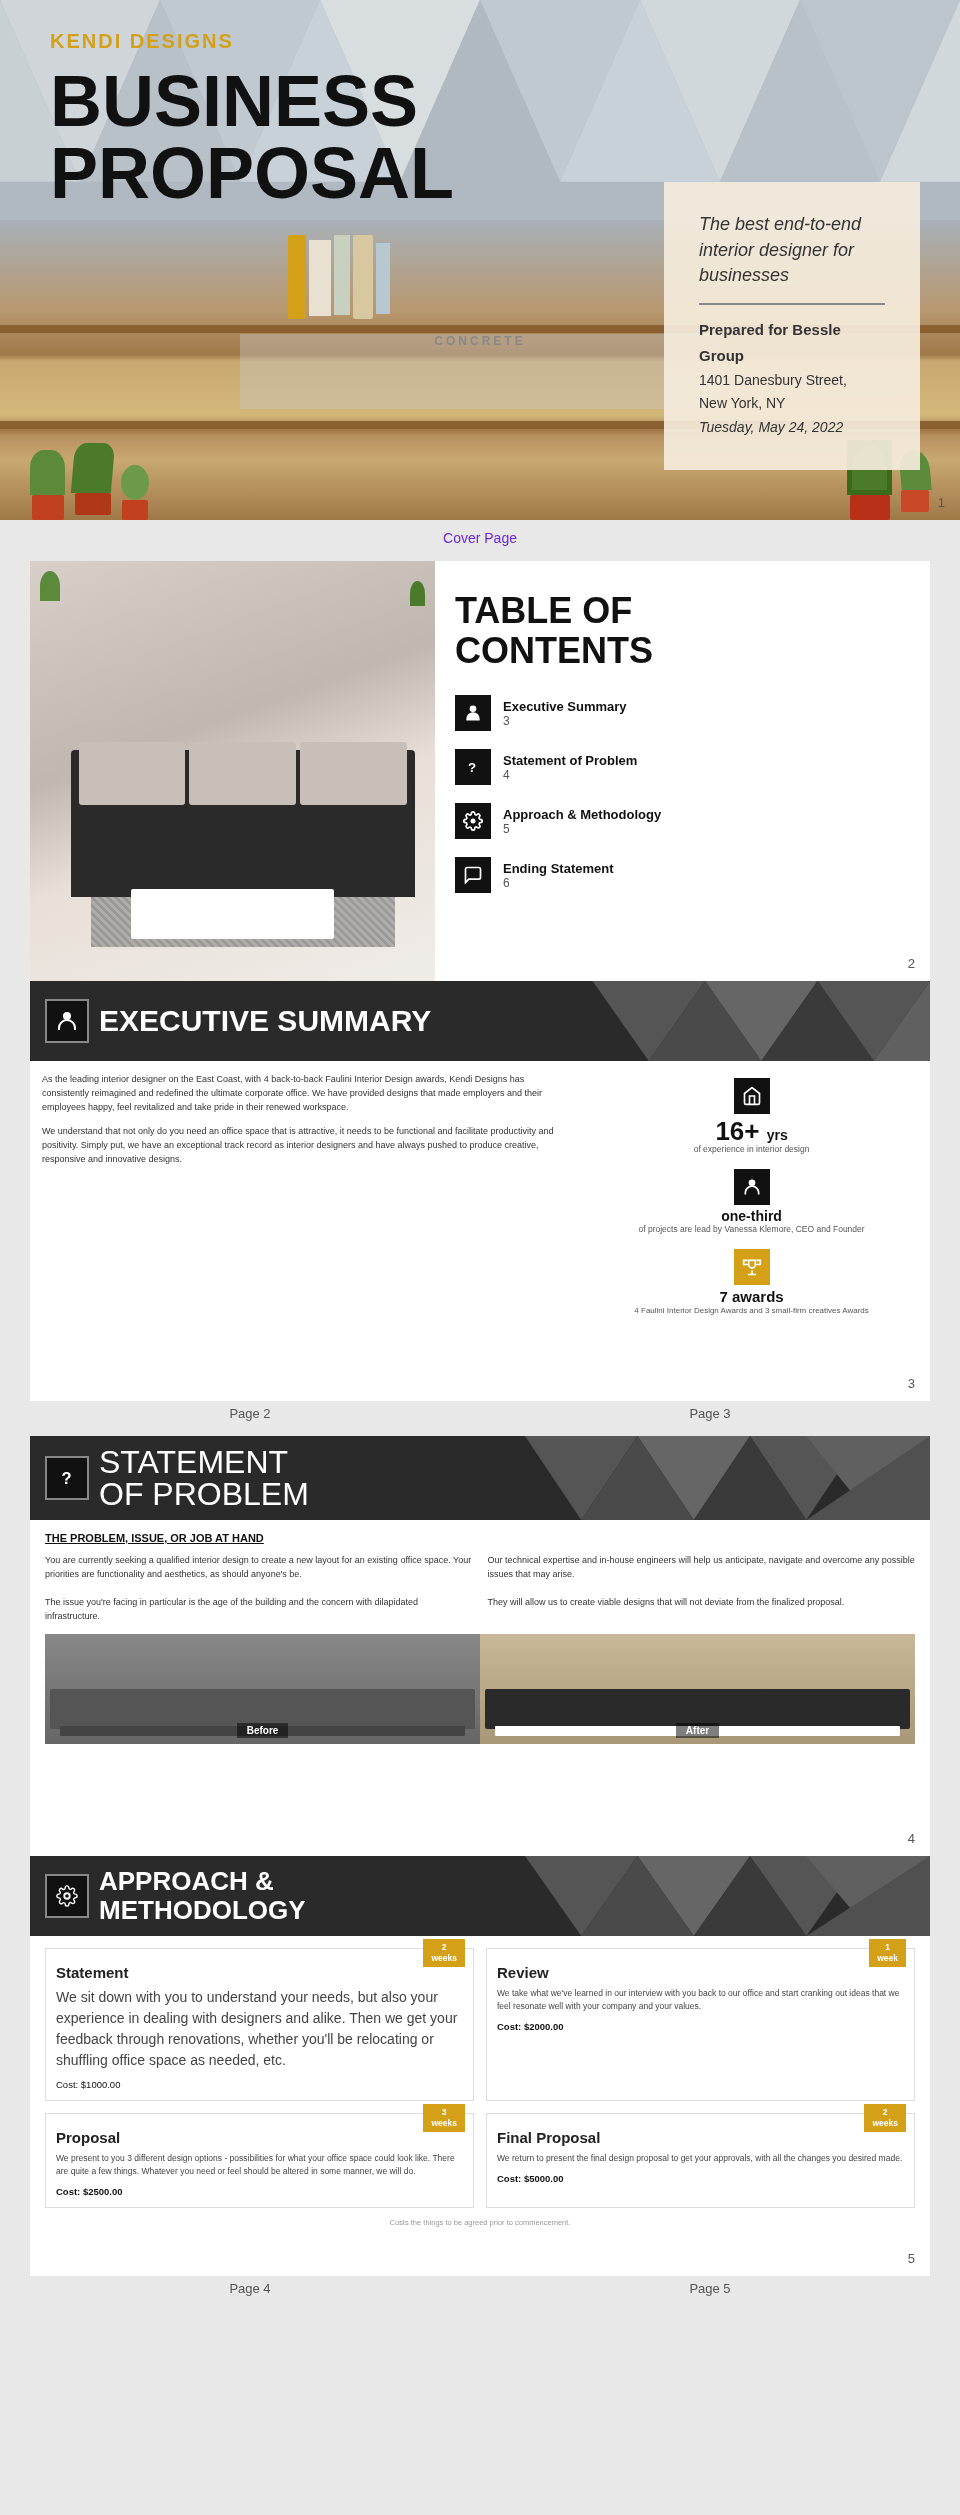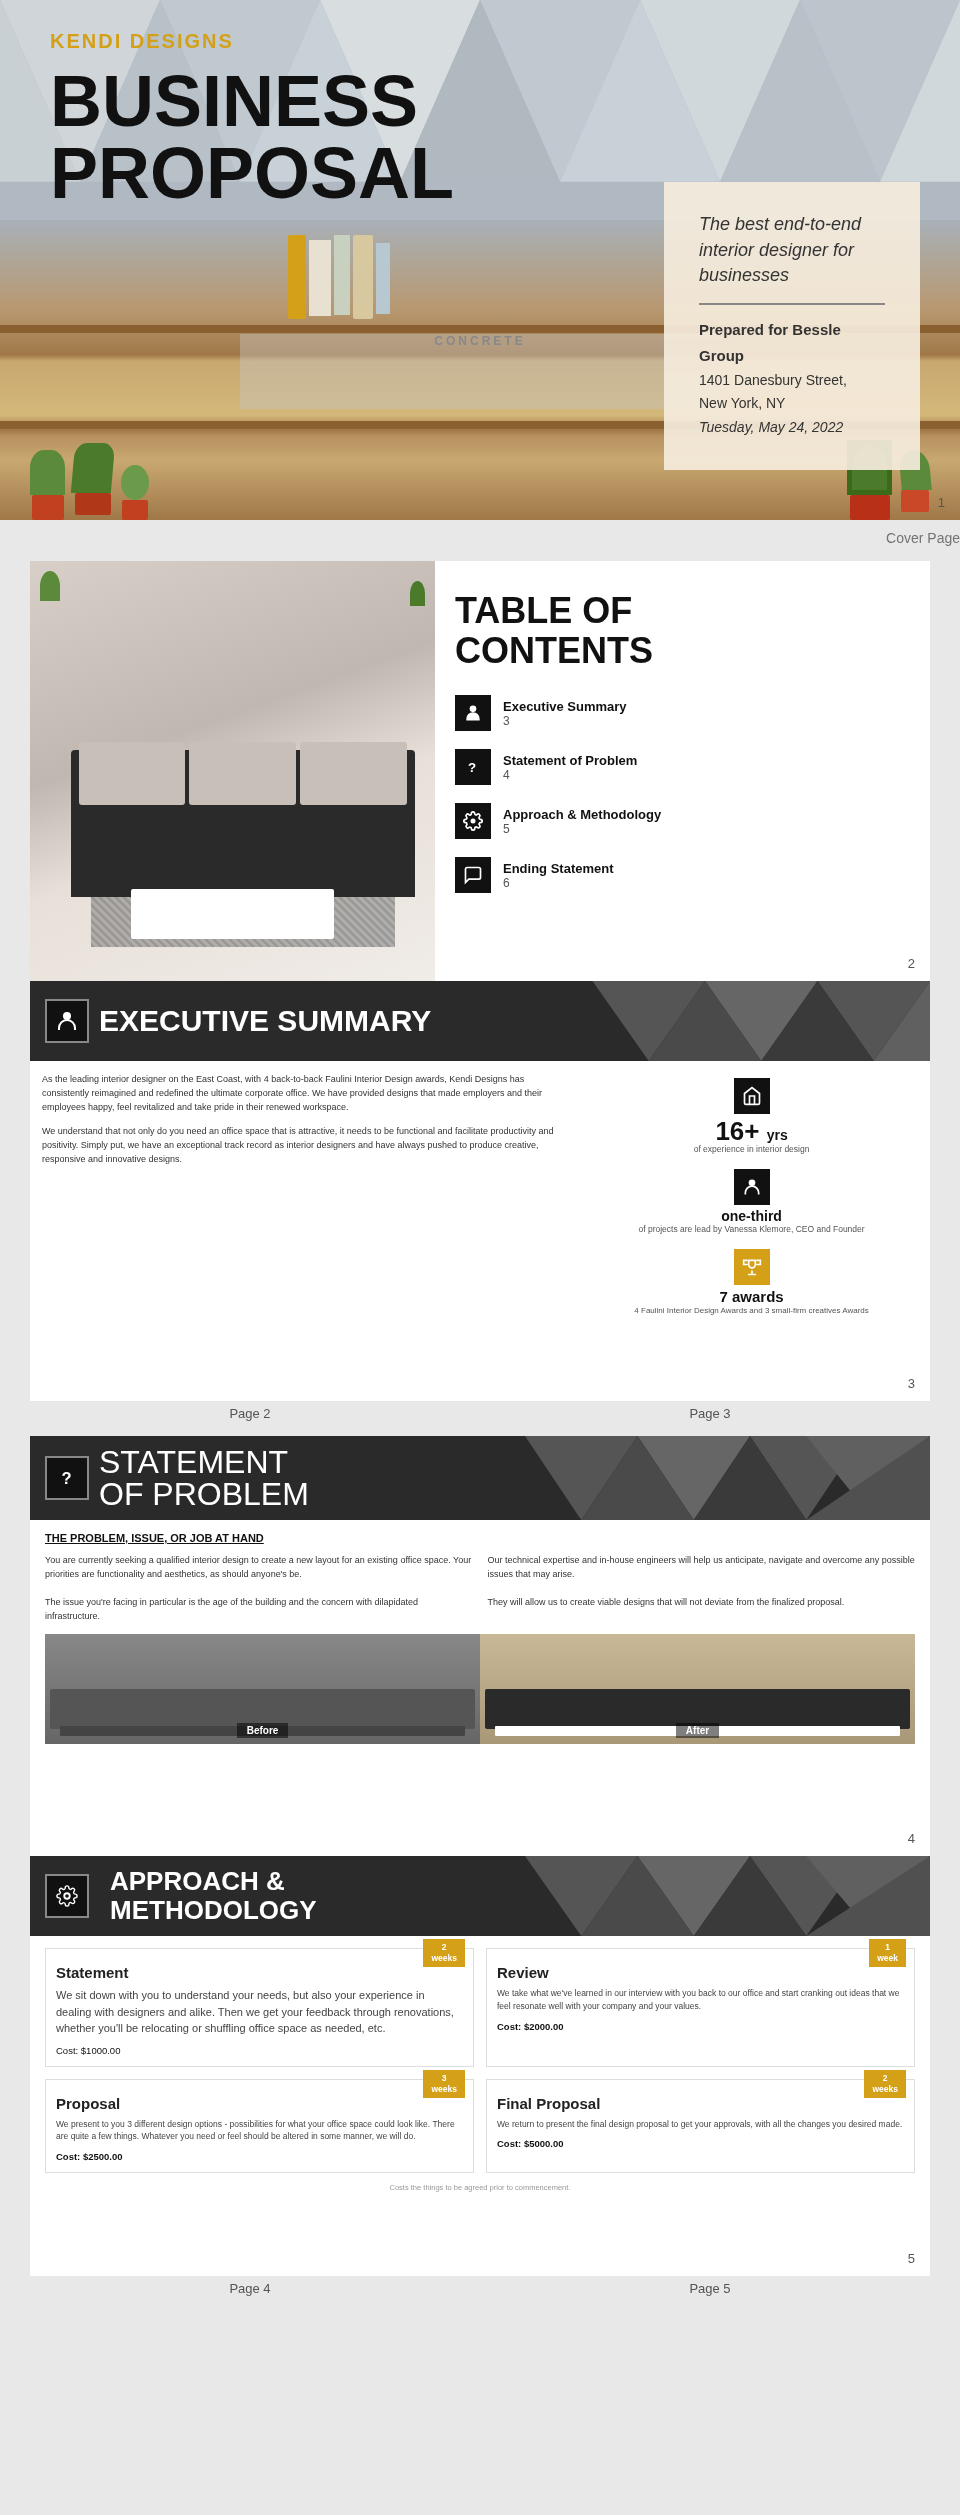--- a/index.html
+++ b/index.html
@@ -74,24 +74,24 @@
       font-size: 15px;
     }
     .page-number {
       position: absolute;
       bottom: 10px;
       right: 15px;
       font-size: 13px;
       color: #555;
     }
     .page-label {
-      text-align: right;
+      text-align: center;
       padding: 10px 0 15px;
       font-size: 14px;
-      color: #737373;
+      color: #6d28d9;
     }
 
     
     .pages-row {
       display: flex;
       gap: 0;
       padding: 0 20px 0 20px;
       flex-direction: column;
     }
     .page-col {
@@ -550,21 +550,21 @@
           </div>
         </div>
       </div>
       <span class="page-number">4</span>
     </div>
   </div>
 
   <div class="page-col">
     <div class="page-container approach-page">
 
-      <div style="background:#2a2a2a;position:relative;overflow:hidden;padding:10px 15px;display:flex;align-items:center;gap:21px;min-height:80px;">
+      <div style="background:#2a2a2a;position:relative;overflow:hidden;padding:10px 15px;display:flex;align-items:center;gap:10px;min-height:80px;">
         <svg style="position:absolute;right:0;top:0;height:100%;width:55%;" viewBox="0 0 220 80" preserveAspectRatio="none">
           <polygon points="40,0 90,0 65,80" fill="#555"></polygon>
           <polygon points="90,0 140,0 115,80" fill="#666"></polygon>
           <polygon points="65,80 115,80 90,0" fill="#4a4a4a"></polygon>
           <polygon points="140,0 190,0 165,80" fill="#555"></polygon>
           <polygon points="115,80 165,80 140,0" fill="#3a3a3a"></polygon>
           <polygon points="165,0 220,0 195,80" fill="#606060"></polygon>
           <polygon points="165,80 220,80 220,0" fill="#505050"></polygon>
         </svg>
         <div style="width:44px;height:44px;background:#111;border:2px solid #888;display:flex;align-items:center;justify-content:center;z-index:1;flex-shrink:0;">
@@ -581,21 +581,21 @@
         </div>
       </div>
 
       <div style="padding:12px 15px;">
         <div style="display:grid;grid-template-columns:1fr 1fr;gap:12px;">
 
           <div style="border:1px solid #ddd;padding:10px;position:relative;padding-top:15px;">
             <div style="position:absolute;top:-10px;right:8px;background:#d4a017;color:#fff;font-size:8.5px;font-weight:bold;padding:3px 8px;text-align:center;line-height:1.3;"><span style="white-space:pre;">2
 weeks</span></div>
             <div style="font-size:15px;font-weight:900;margin-bottom:6px;">Statement</div>
-            <div style="font-size:11px;color:#444;line-height:1.5;margin-bottom:8px;">We sit down with you to understand your needs, but also your experience in dealing with designers and alike. Then we get your feedback through renovations, whether you'll be relocating or shuffling office space as needed, etc.</div>
+            <div style="font-size:14px;color:#444;line-height:1.5;margin-bottom:8px;">We sit down with you to understand your needs, but also your experience in dealing with designers and alike. Then we get your feedback through renovations, whether you'll be relocating or shuffling office space as needed, etc.</div>
             <div style="font-size:9.5px;font-weight:normal;color:#111;">Cost: $1000.00</div>
           </div>
 
           <div style="border:1px solid #ddd;padding:10px;position:relative;padding-top:15px;">
             <div style="position:absolute;top:-10px;right:8px;background:#d4a017;color:#fff;font-size:8.5px;font-weight:bold;padding:3px 8px;text-align:center;line-height:1.3;"><span style="white-space:pre;">1
 week</span></div>
             <div style="font-size:15px;font-weight:900;margin-bottom:6px;">Review</div>
             <div style="font-size:8.5px;color:#444;line-height:1.5;margin-bottom:8px;">We take what we've learned in our interview with you back to our office and start cranking out ideas that we feel resonate well with your company and your values.</div>
             <div style="font-size:9.5px;font-weight:bold;color:#111;">Cost: $2000.00</div>
           </div>

